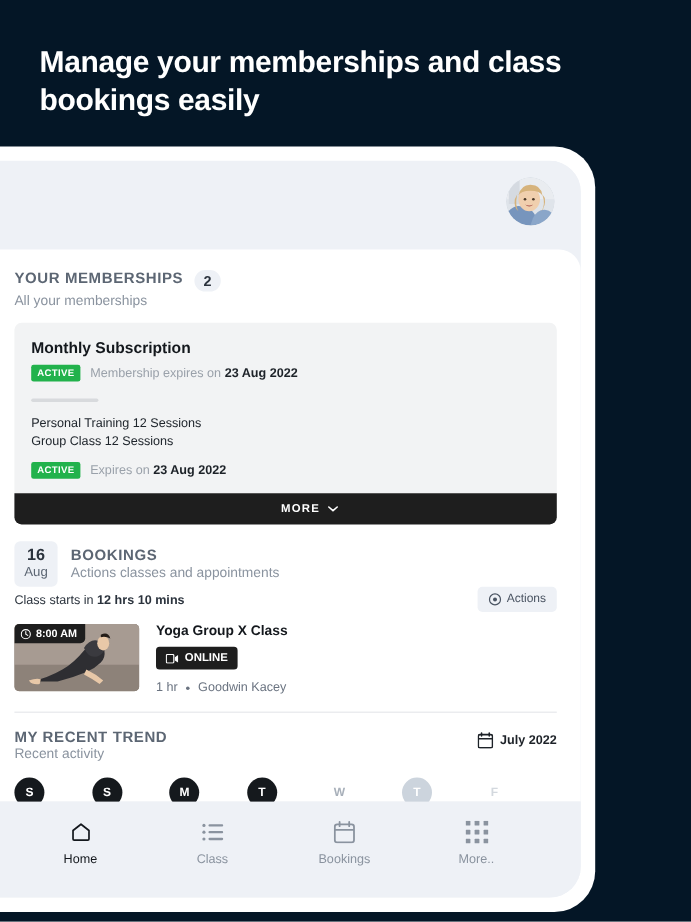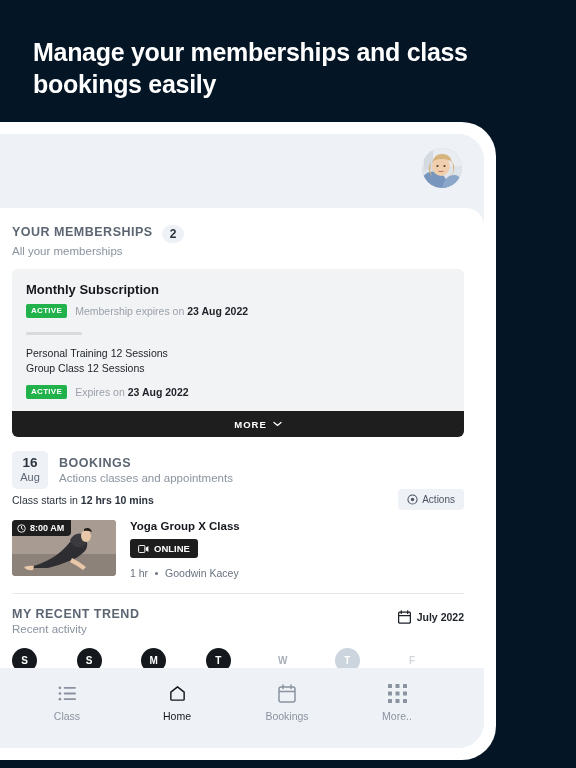--- a/index.html
+++ b/index.html
@@ -396,40 +396,40 @@
 
       <div class="legend">
         <span class="legend-dot"></span>
         <span class="legend-label">Attended</span>
       </div>
 
     </div>
   </div>
 
   <div class="bottom-nav">
+    <div class="nav-item active">
+      <div class="nav-icon">
+        <svg width="19" height="19" viewBox="0 0 20 20">
+            <path d="M3 8.5 L10 3 L17 8.5 V16 a1 1 0 0 1 -1 1 H4 a1 1 0 0 1 -1 -1 Z" fill="none" stroke="#14181d" stroke-width="1.5" stroke-linejoin="round"></path>
+          </svg>
+      </div>
+      <div class="nav-label">Home</div>
+    </div>
     <div class="nav-item">
       <div class="nav-icon">
         <svg width="19" height="17" viewBox="0 0 20 18">
           <circle cx="2" cy="3" r="1.4" fill="#8a939f"></circle>
             <rect x="6" y="2" width="13" height="2" rx="1" fill="#8a939f"></rect>
           <circle cx="2" cy="9" r="1.4" fill="#8a939f"></circle>
             <rect x="6" y="8" width="13" height="2" rx="1" fill="#8a939f"></rect>
           <circle cx="2" cy="15" r="1.4" fill="#8a939f"></circle>
             <rect x="6" y="14" width="13" height="2" rx="1" fill="#8a939f"></rect>
         </svg>
       </div>
       <div class="nav-label">Class</div>
-    </div>
-    <div class="nav-item active">
-      <div class="nav-icon">
-        <svg width="19" height="19" viewBox="0 0 20 20">
-            <path d="M3 8.5 L10 3 L17 8.5 V16 a1 1 0 0 1 -1 1 H4 a1 1 0 0 1 -1 -1 Z" fill="none" stroke="#14181d" stroke-width="1.5" stroke-linejoin="round"></path>
-          </svg>
-      </div>
-      <div class="nav-label">Home</div>
     </div>
     <div class="nav-item">
       <div class="nav-icon">
         <svg width="18" height="19" viewBox="0 0 18 19">
           <rect x="1" y="3" width="16" height="15" rx="2" fill="none" stroke="#8a939f" stroke-width="1.5"></rect>
           <path d="M5 1 V4.5 M13 1 V4.5" stroke="#8a939f" stroke-width="1.5" stroke-linecap="round"></path>
           <path d="M1 7.5 H17" stroke="#8a939f" stroke-width="1.4"></path>
         </svg>
       </div>
       <div class="nav-label">Bookings</div>

